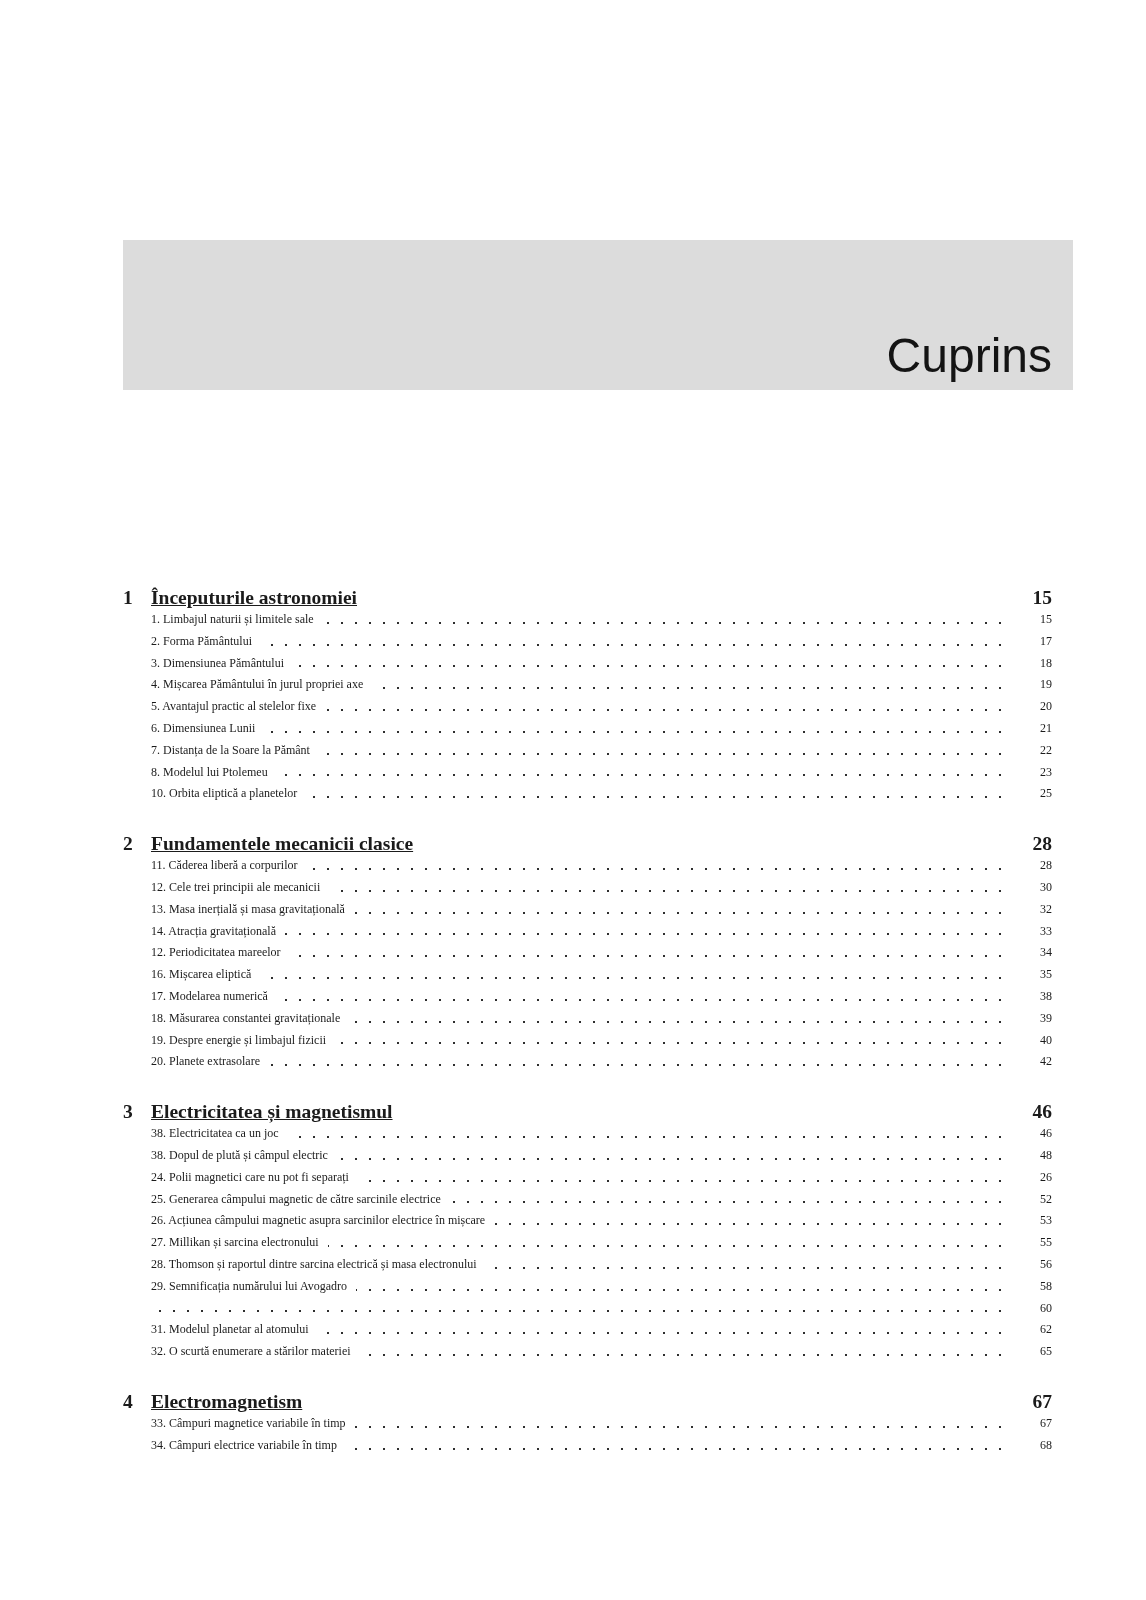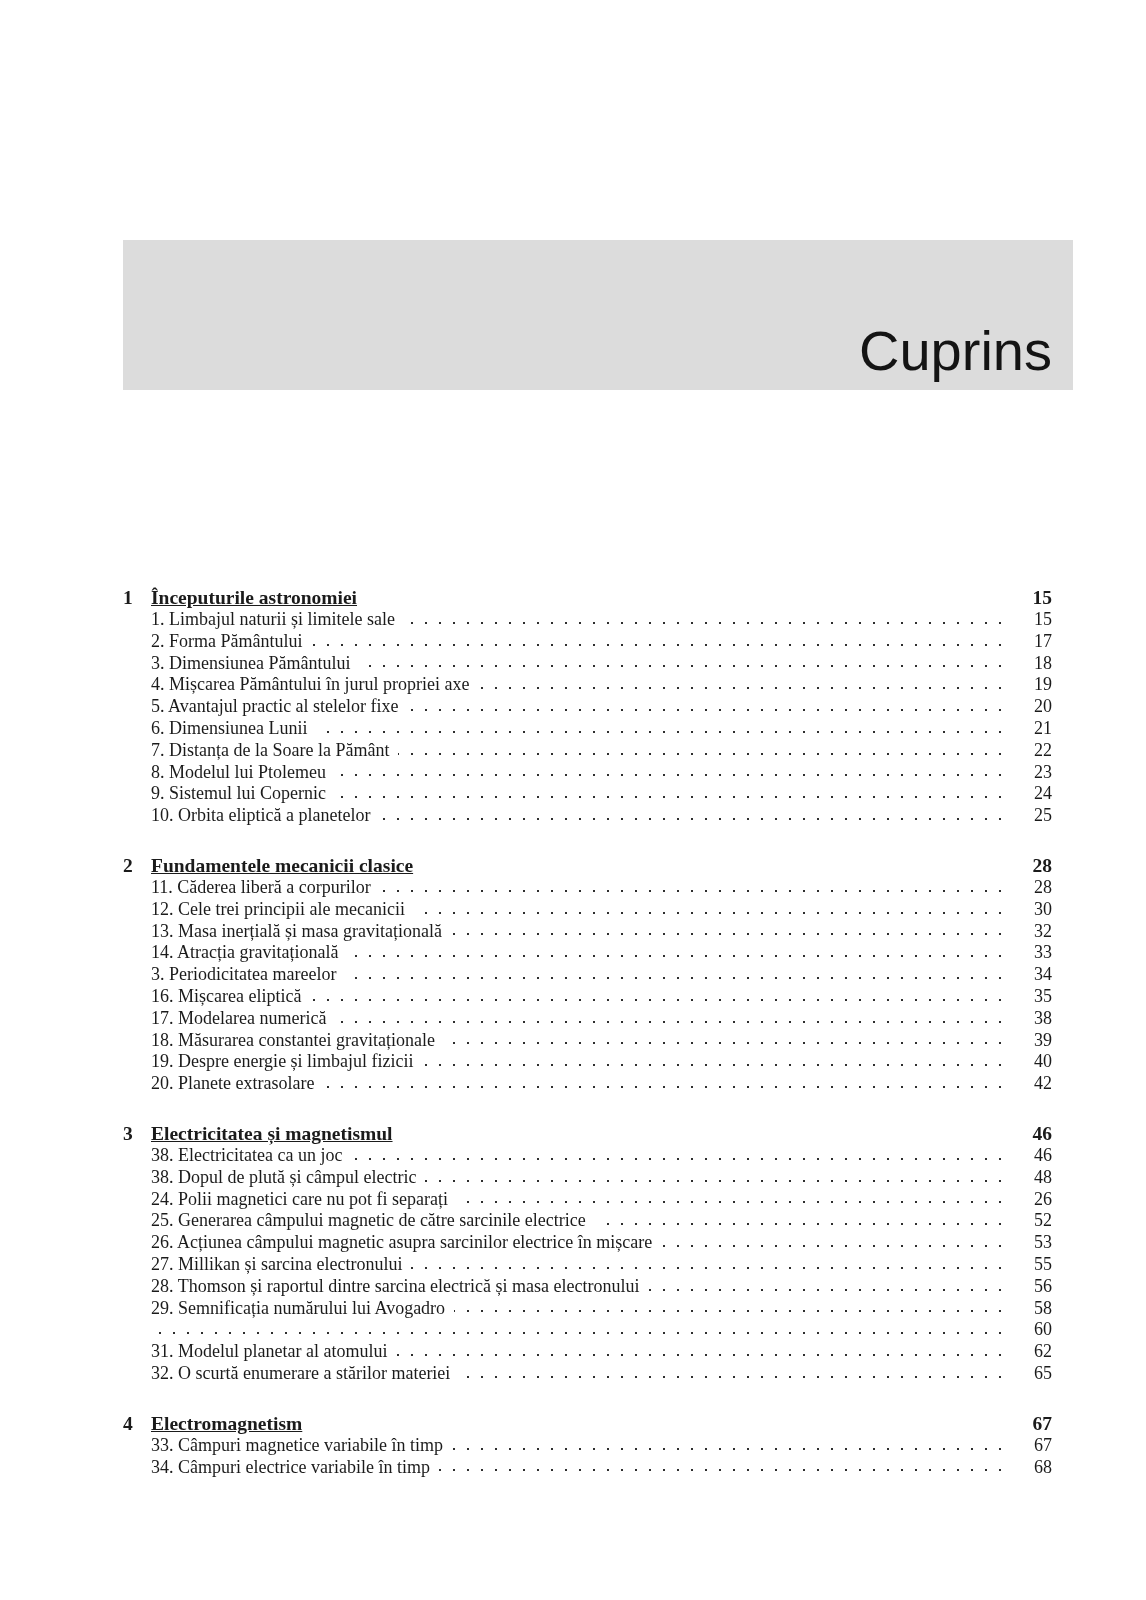--- a/index.html
+++ b/index.html
@@ -18,21 +18,21 @@
     top: 240px;
     width: 950px;
     height: 150px;
     background: #dcdcdc;
   }
   .banner-title {
     position: absolute;
     right: 21px;
     bottom: 9px;
     font-family: "Liberation Sans", sans-serif;
-    font-size: 56px;
+    font-size: 48px;
     line-height: 1.05;
     color: #141414;
     letter-spacing: 0px;
   }
   .toc {
     position: absolute;
     left: 123px;
     top: 587px;
     width: 929px;
   }
@@ -45,21 +45,21 @@
     font-size: 19.5px;
     line-height: 22px;
   }
   .ch-num { width: 28px; flex: 0 0 28px; }
   .ch-title { flex: 1 1 auto; text-decoration: underline; }
   .ch-page { flex: 0 0 auto; text-align: right; min-width: 40px; }
   .sec-row {
     display: flex;
     align-items: baseline;
     margin-left: 28px;
-    font-size: 18px;
+    font-size: 12px;
     line-height: 21.8px;
     background-image: radial-gradient(circle, #2e2e2e 1.25px, rgba(0,0,0,0) 1.55px);
     background-size: 14px 4px;
     background-repeat: repeat-x;
     background-position: 2px calc(100% - 6px);
   }
   .sec-label {
     flex: 0 1 auto;
     background: #ffffff;
     padding-right: 9px;
@@ -130,25 +130,20 @@
     <span class="sec-leader"></span>
     <span class="sec-page">22</span>
   </div>
 
   <div class="sec-row">
     <span class="sec-label">8. Modelul lui Ptolemeu</span>
     <span class="sec-leader"></span>
     <span class="sec-page">23</span>
   </div>
 
-  <div class="sec-row">
-    <span class="sec-label">9. Sistemul lui Copernic</span>
-    <span class="sec-leader"></span>
-    <span class="sec-page">24</span>
-  </div>
 
   <div class="sec-row">
     <span class="sec-label">10. Orbita eliptică a planetelor</span>
     <span class="sec-leader"></span>
     <span class="sec-page">25</span>
   </div>
 </div>
   </div>
 
   <div class="chapter">
@@ -176,21 +171,21 @@
     <span class="sec-page">32</span>
   </div>
 
   <div class="sec-row">
     <span class="sec-label">14. Atracția gravitațională</span>
     <span class="sec-leader"></span>
     <span class="sec-page">33</span>
   </div>
 
   <div class="sec-row">
-    <span class="sec-label">3. Periodicitatea mareelor</span>
+    <span class="sec-label">12. Periodicitatea mareelor</span>
     <span class="sec-leader"></span>
     <span class="sec-page">34</span>
   </div>
 
   <div class="sec-row">
     <span class="sec-label">16. Mișcarea eliptică</span>
     <span class="sec-leader"></span>
     <span class="sec-page">35</span>
   </div>
 

